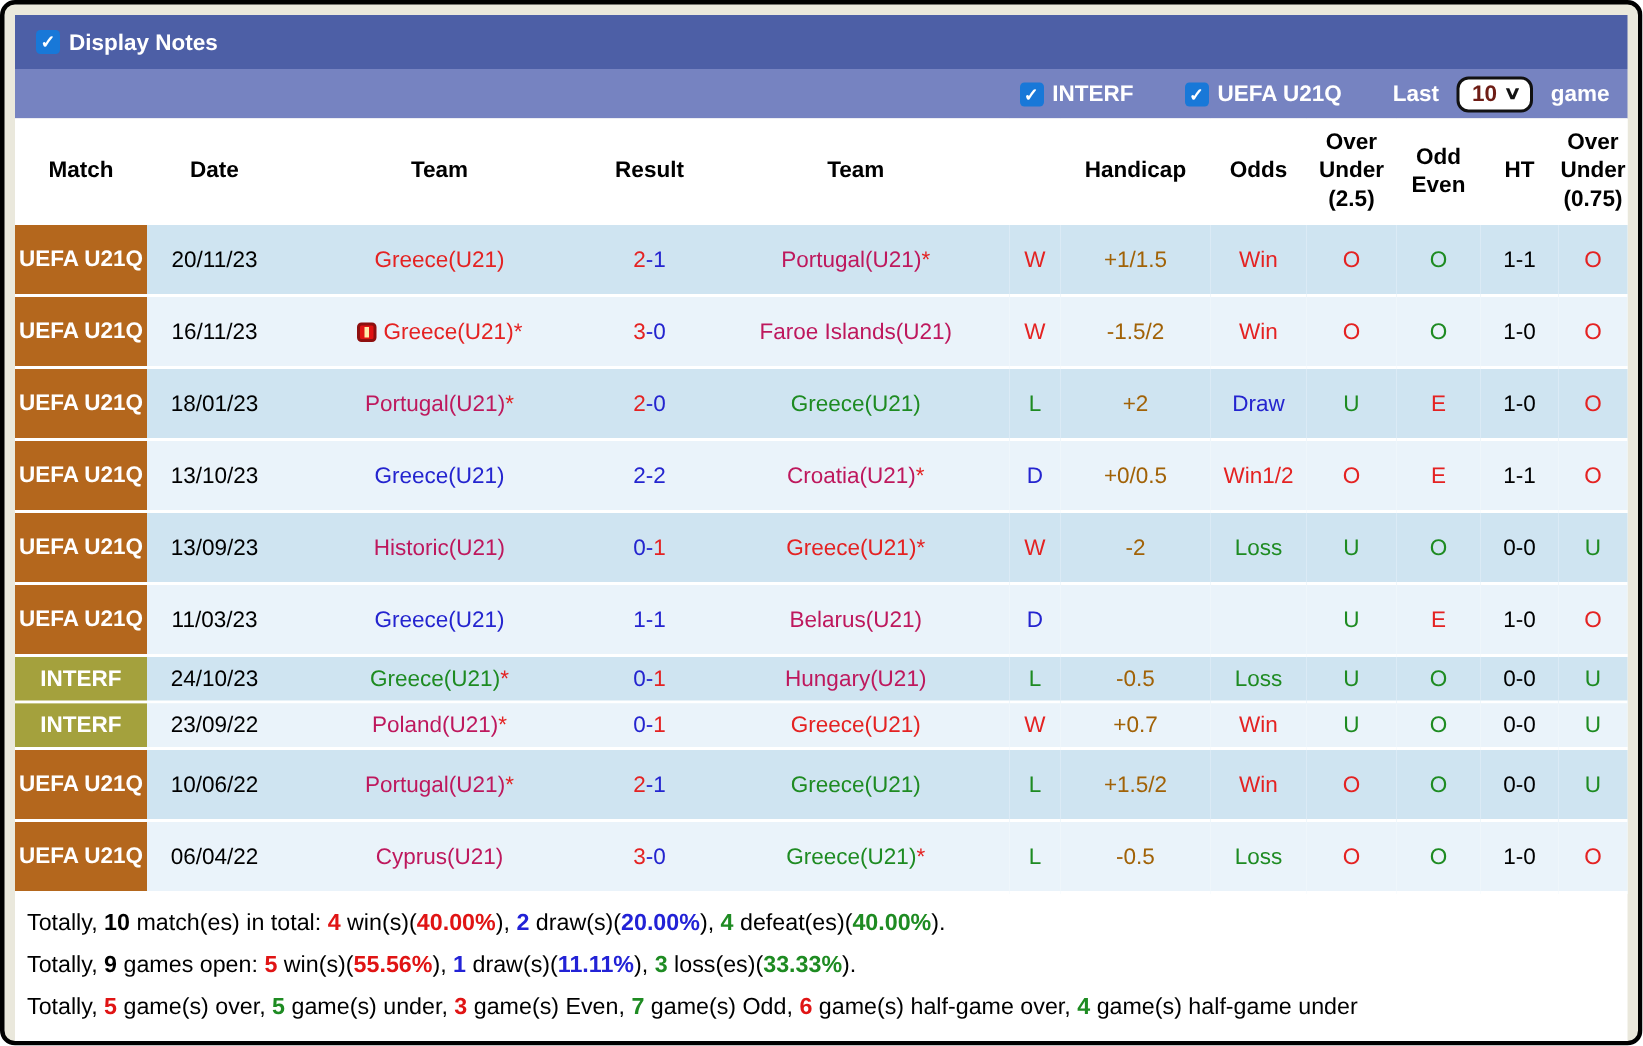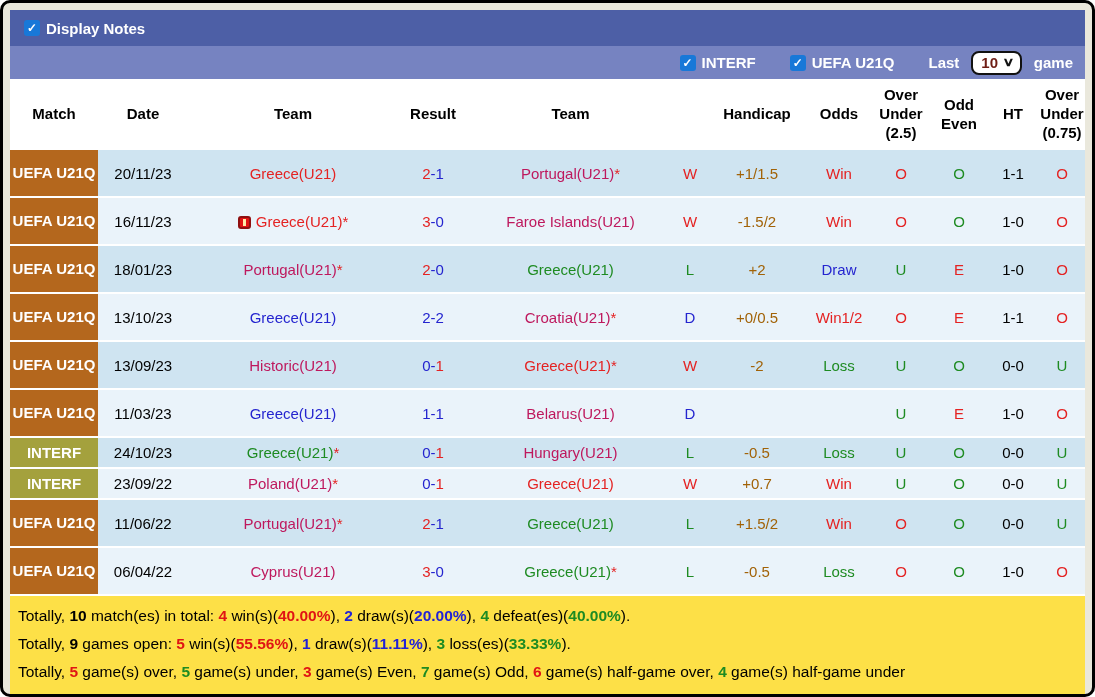--- a/index.html
+++ b/index.html
@@ -45,21 +45,21 @@
   tr td.m-uefa { background:#b4671d; }
   tr td.m-interf { background:#a4a13d; }
   .t-red { color:#e42222; } .t-blue { color:#2424cf; } .t-green { color:#1e8b22; } .t-black { color:#be185d; }
   .star { color:#e42222; }
   .hcap { color:#a16207; }
   .card-icon { display:inline-block; width:13px; height:13px; background:#e01212; border:2px solid #8e0f0f;
                border-radius:3px; position:relative; vertical-align:-2px; margin-right:5px; }
   .card-icon::after { content:""; position:absolute; left:3px; top:1px; width:3px; height:7px; background:#ffe9a8; }
 
   
-  .summary { background:#fde047; padding:6px 0 8px 8px; }
+  .summary { background:#ffffff; padding:6px 0 8px 8px; }
   .summary .line { font-size:15.5px; line-height:28px; color:#000; }
   .seg-k { color:#000; } .seg-kb { color:#000; font-weight:bold; }
   .seg-rb { color:#e01414; font-weight:bold; }
   .seg-bb { color:#2222d6; font-weight:bold; }
   .seg-gb { color:#1e8b22; font-weight:bold; }
 </style>
 </head>
 <body>
 
 <div class="frame">
@@ -236,21 +236,21 @@
             <td class="t-red">W</td>
             <td class="hcap">+0.7</td>
             <td class="t-red">Win</td>
             <td class="t-green">U</td>
             <td class="t-green">O</td>
             <td>0-0</td>
             <td class="t-green">U</td>
           </tr>
           <tr class="row-tall bg-a">
             <td class="match m-uefa">UEFA U21Q</td>
-            <td>11/06/22</td>
+            <td>10/06/22</td>
             <td><span class="t-black">Portugal(U21)</span><span class="star">*</span></td>
             <td><span class="t-red">2</span><span class="t-blue">-</span><span class="t-blue">1</span></td>
             <td><span class="t-green">Greece(U21)</span><span class="star"></span></td>
             <td class="t-green">L</td>
             <td class="hcap">+1.5/2</td>
             <td class="t-red">Win</td>
             <td class="t-red">O</td>
             <td class="t-green">O</td>
             <td>0-0</td>
             <td class="t-green">U</td>

